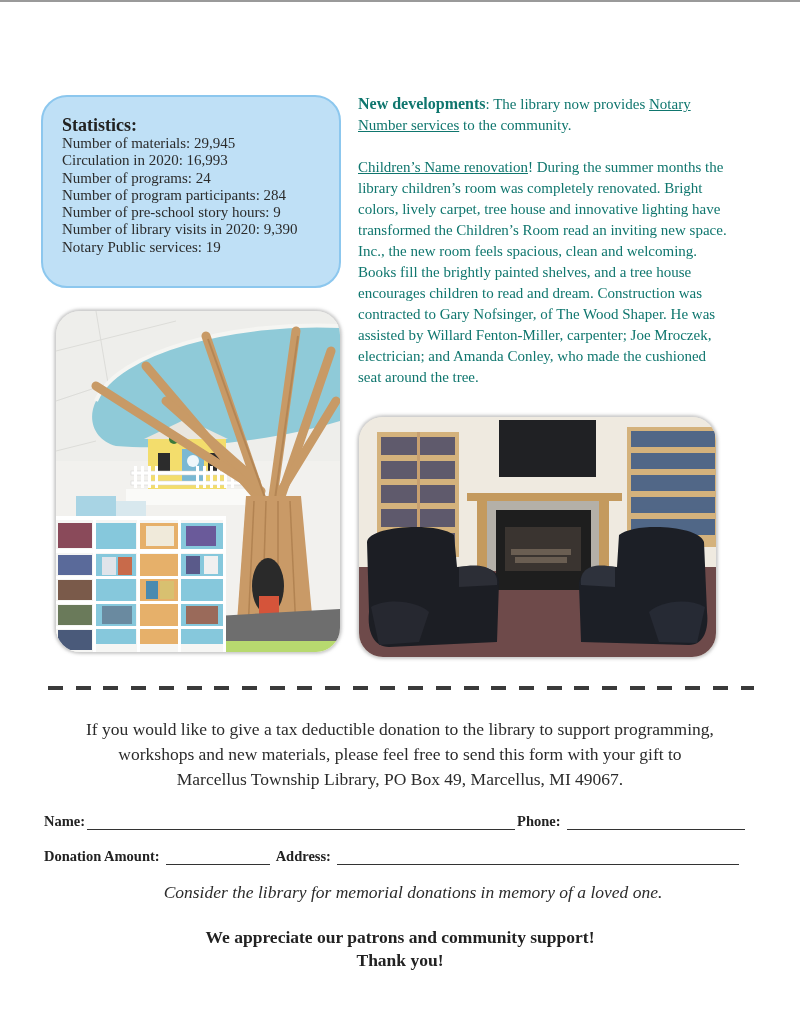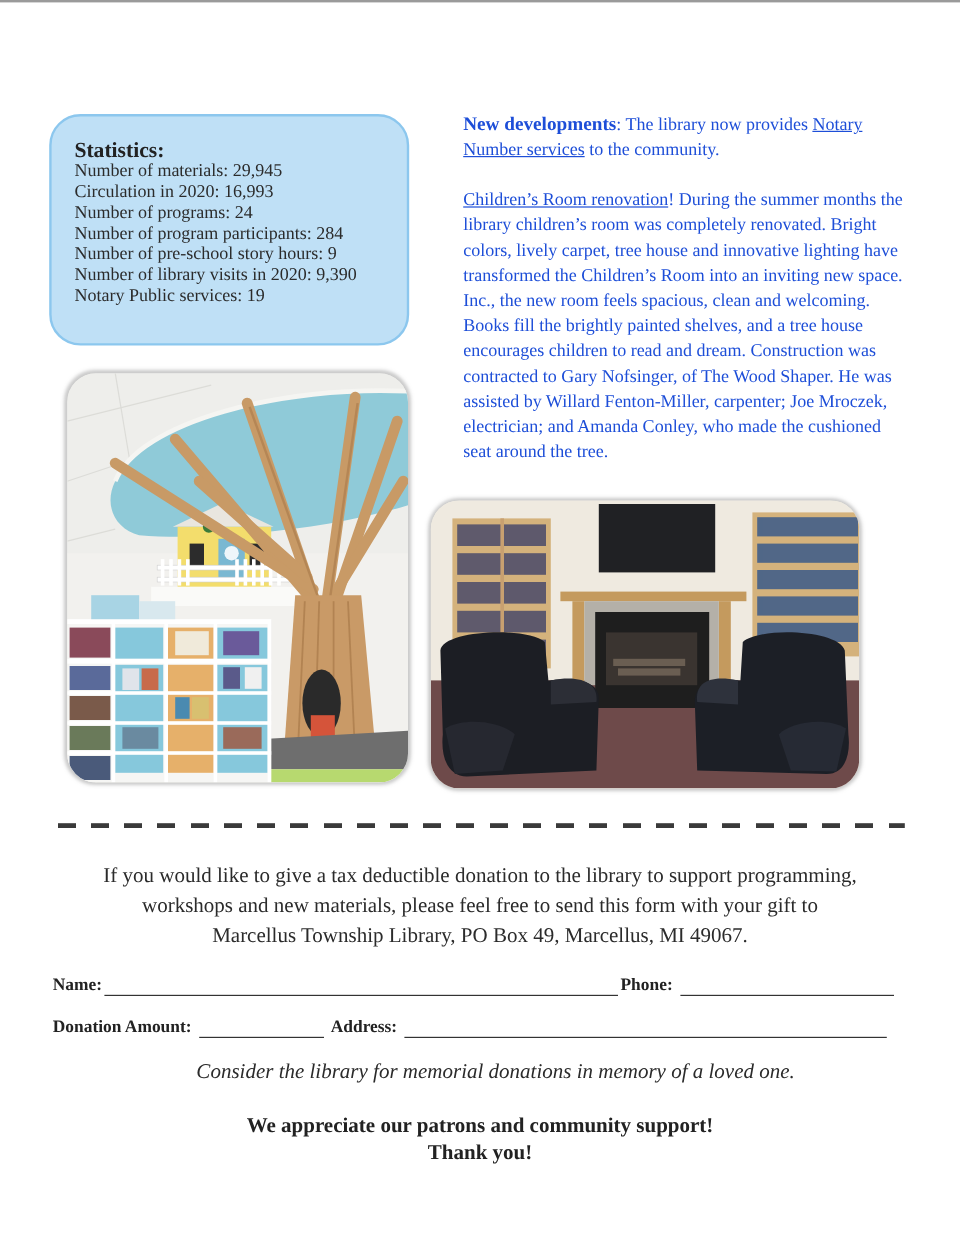--- a/index.html
+++ b/index.html
@@ -15,21 +15,21 @@
   .stats-box {
     position: absolute; left: 41px; top: 95px; width: 300px; height: 193px;
     background: #bfe0f6; border: 2px solid #8cc7ee; border-radius: 26px;
     box-sizing: border-box; padding: 15px 0 0 19px;
   }
   .stats-title { font-weight: bold; font-size: 18px; line-height: 20px; margin: 3px 0 0 0; color: #222; }
   .stats-list { list-style: none; margin: 0; padding: 0; }
   .stats-list li { font-size: 15px; line-height: 17.3px; color: #2b2b2b; white-space: nowrap; }
 
   
-  .right-col { position: absolute; left: 358px; top: 93px; width: 400px; font-size: 15px; line-height: 21px; color: #1d4ed8; margin-left: 28px; }
+  .right-col { position: absolute; left: 358px; top: 93px; width: 400px; font-size: 15px; line-height: 21px; color: #0f766e; }
   .right-col p { margin: 0; }
   .right-col .gap { height: 21px; }
   .bold-lead { font-weight: bold; font-size: 16px; }
   .u { text-decoration: underline; }
   .line { white-space: nowrap; display: block; }
 
   
   .photo {
     position: absolute; border-radius: 24px; overflow: hidden;
     box-shadow: 0 0 3px 2px rgba(150,150,150,0.5);
@@ -78,24 +78,24 @@
   <p>
     <span class="line">
       <span class="bold-lead">New developments</span><span>: </span><span>The library now provides </span><span class="u">Notary</span>
     </span>
     <span class="line">
       <span class="u">Number services</span><span> to the community.</span>
     </span>
   </p>
   <div class="gap"></div>
   <p>
-    <span class="line"><span class="u">Children’s Room renovation</span><span>!  During the summer months the</span></span>
+    <span class="line"><span class="u">Children’s Name renovation</span><span>!  During the summer months the</span></span>
     <span class="line">library children’s room was completely renovated.  Bright</span>
     <span class="line">colors, lively carpet, tree house and innovative lighting have</span>
-    <span class="line">transformed the Children’s Room into an inviting new space.</span>
+    <span class="line">transformed the Children’s Room read an inviting new space.</span>
     <span class="line">Inc., the new room feels spacious, clean and welcoming.</span>
     <span class="line"> Books fill the brightly painted shelves, and a tree house</span>
     <span class="line"> encourages children to read and dream.  Construction was</span>
     <span class="line"> contracted to Gary Nofsinger, of The Wood Shaper.  He was</span>
     <span class="line"> assisted by Willard Fenton-Miller, carpenter; Joe Mroczek,</span>
     <span class="line"> electrician; and Amanda Conley, who made the cushioned</span>
     <span class="line"> seat around the tree.</span>
   </p>
 </div>
 

